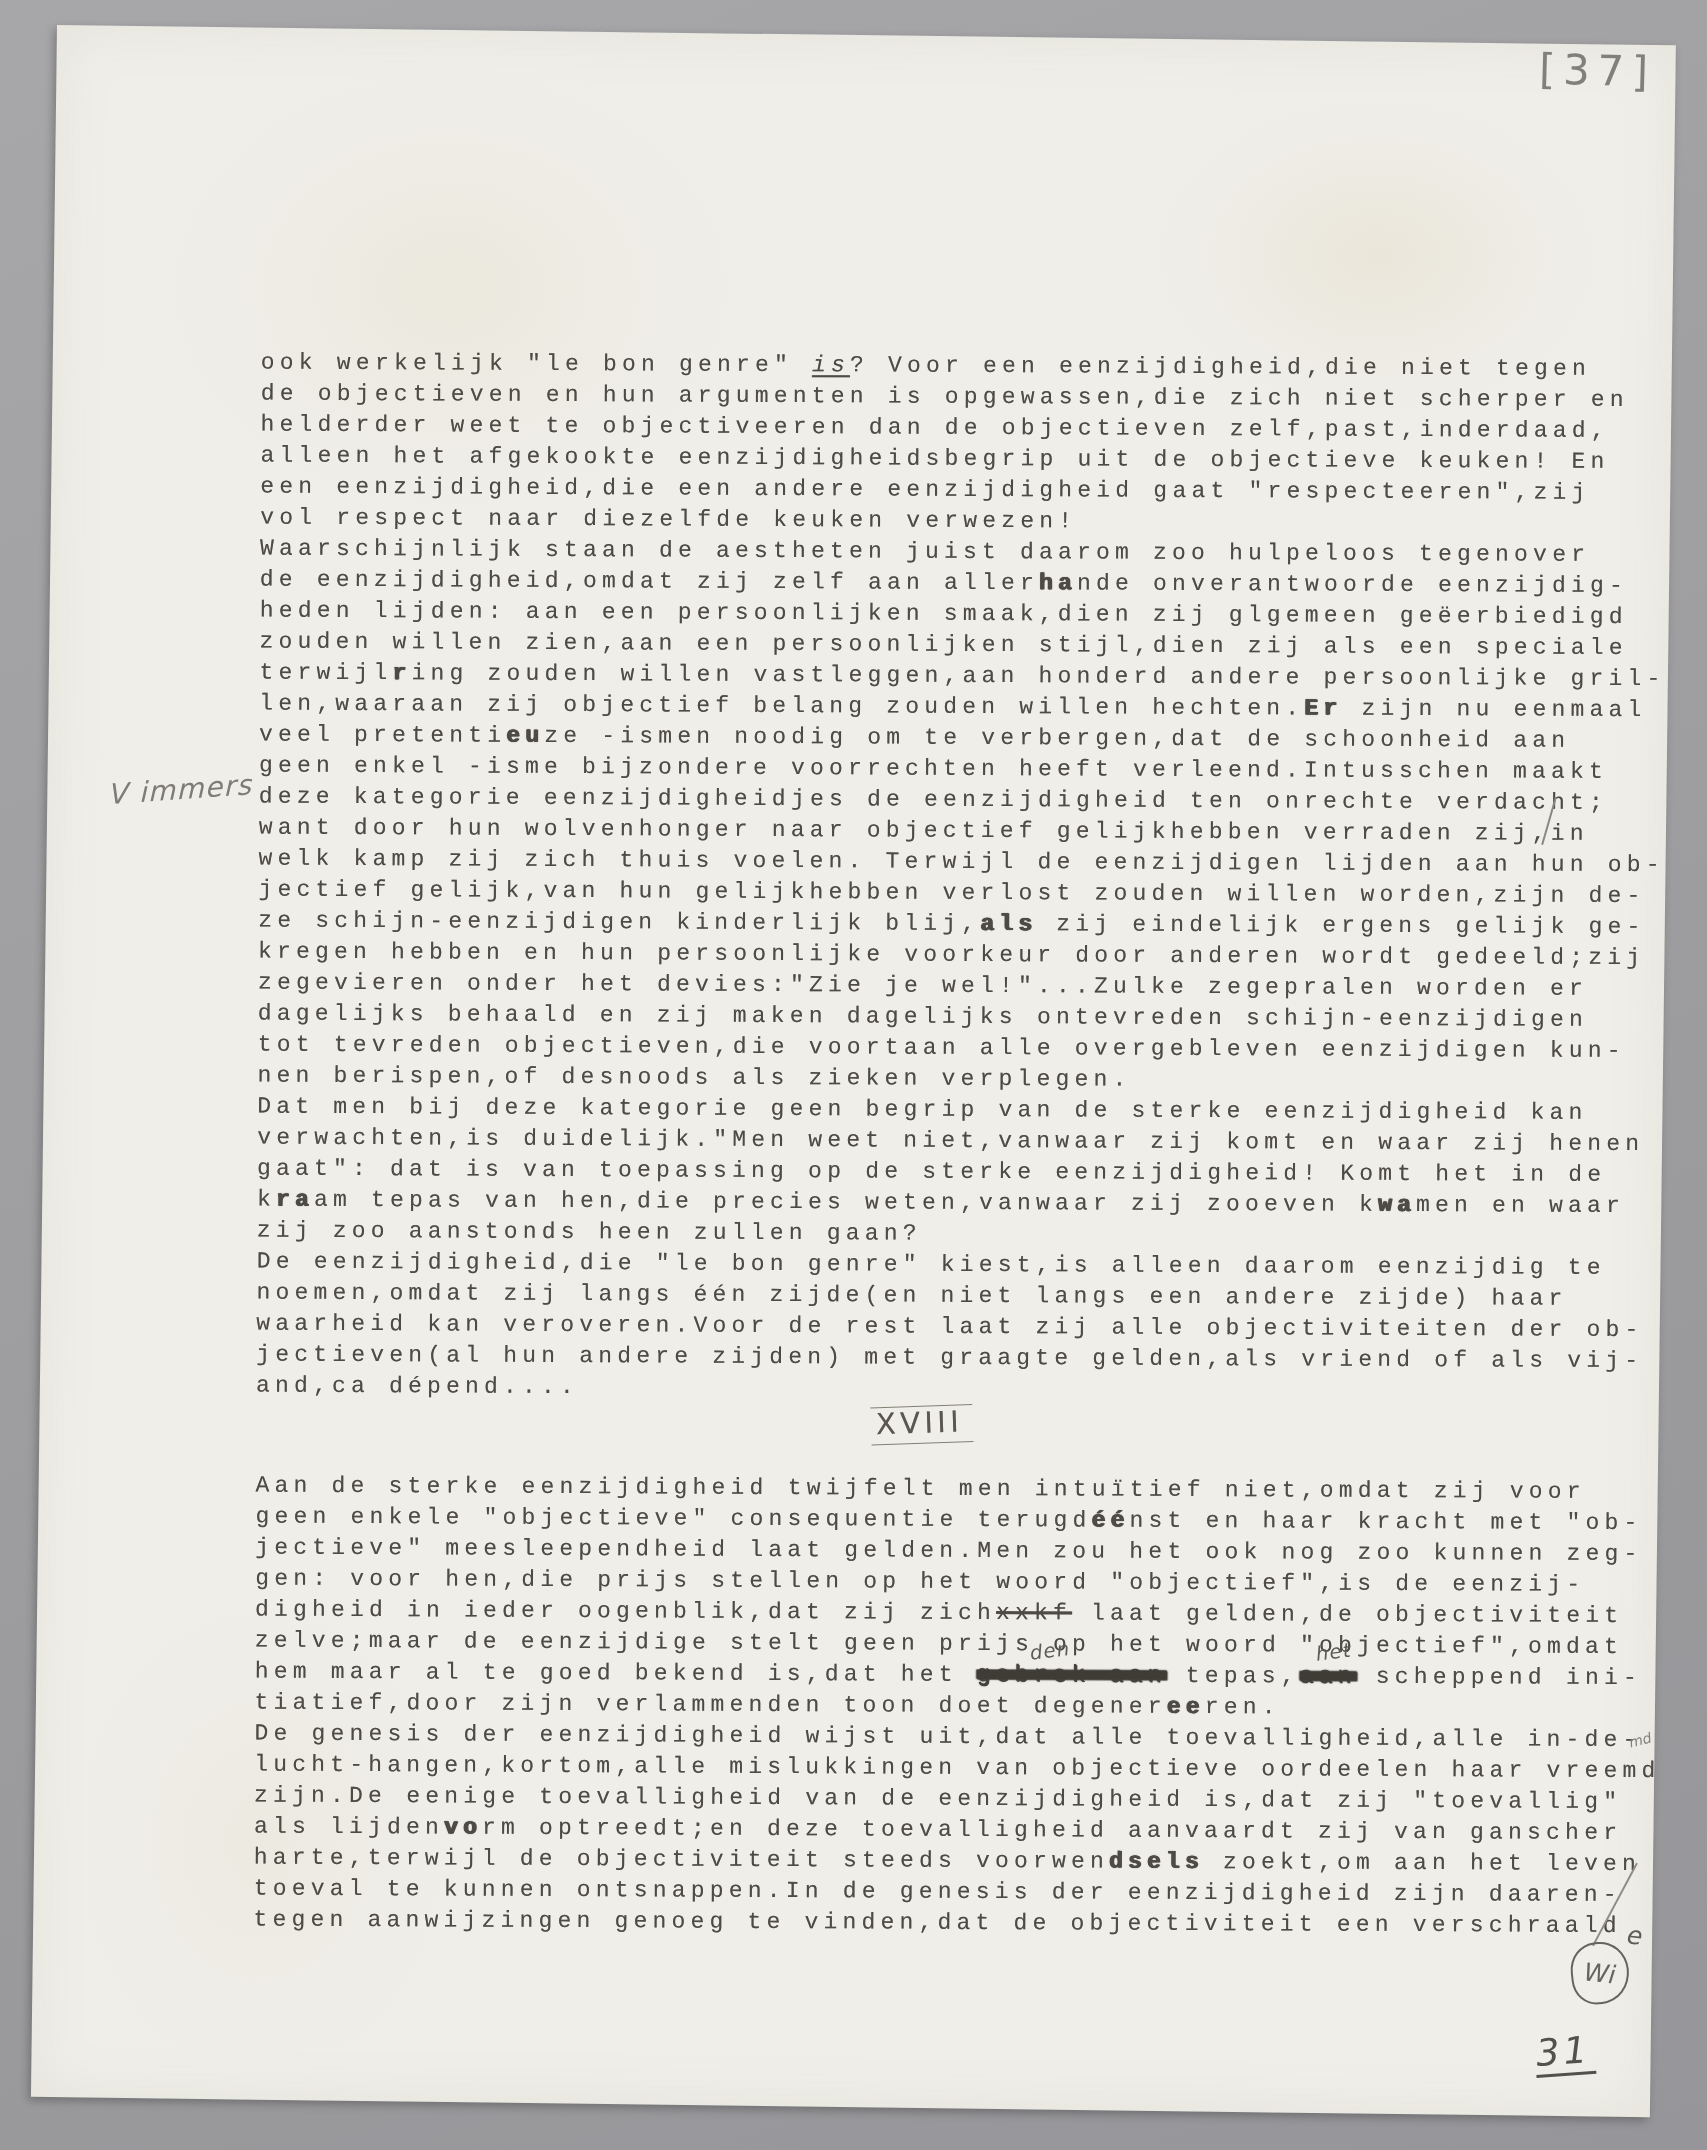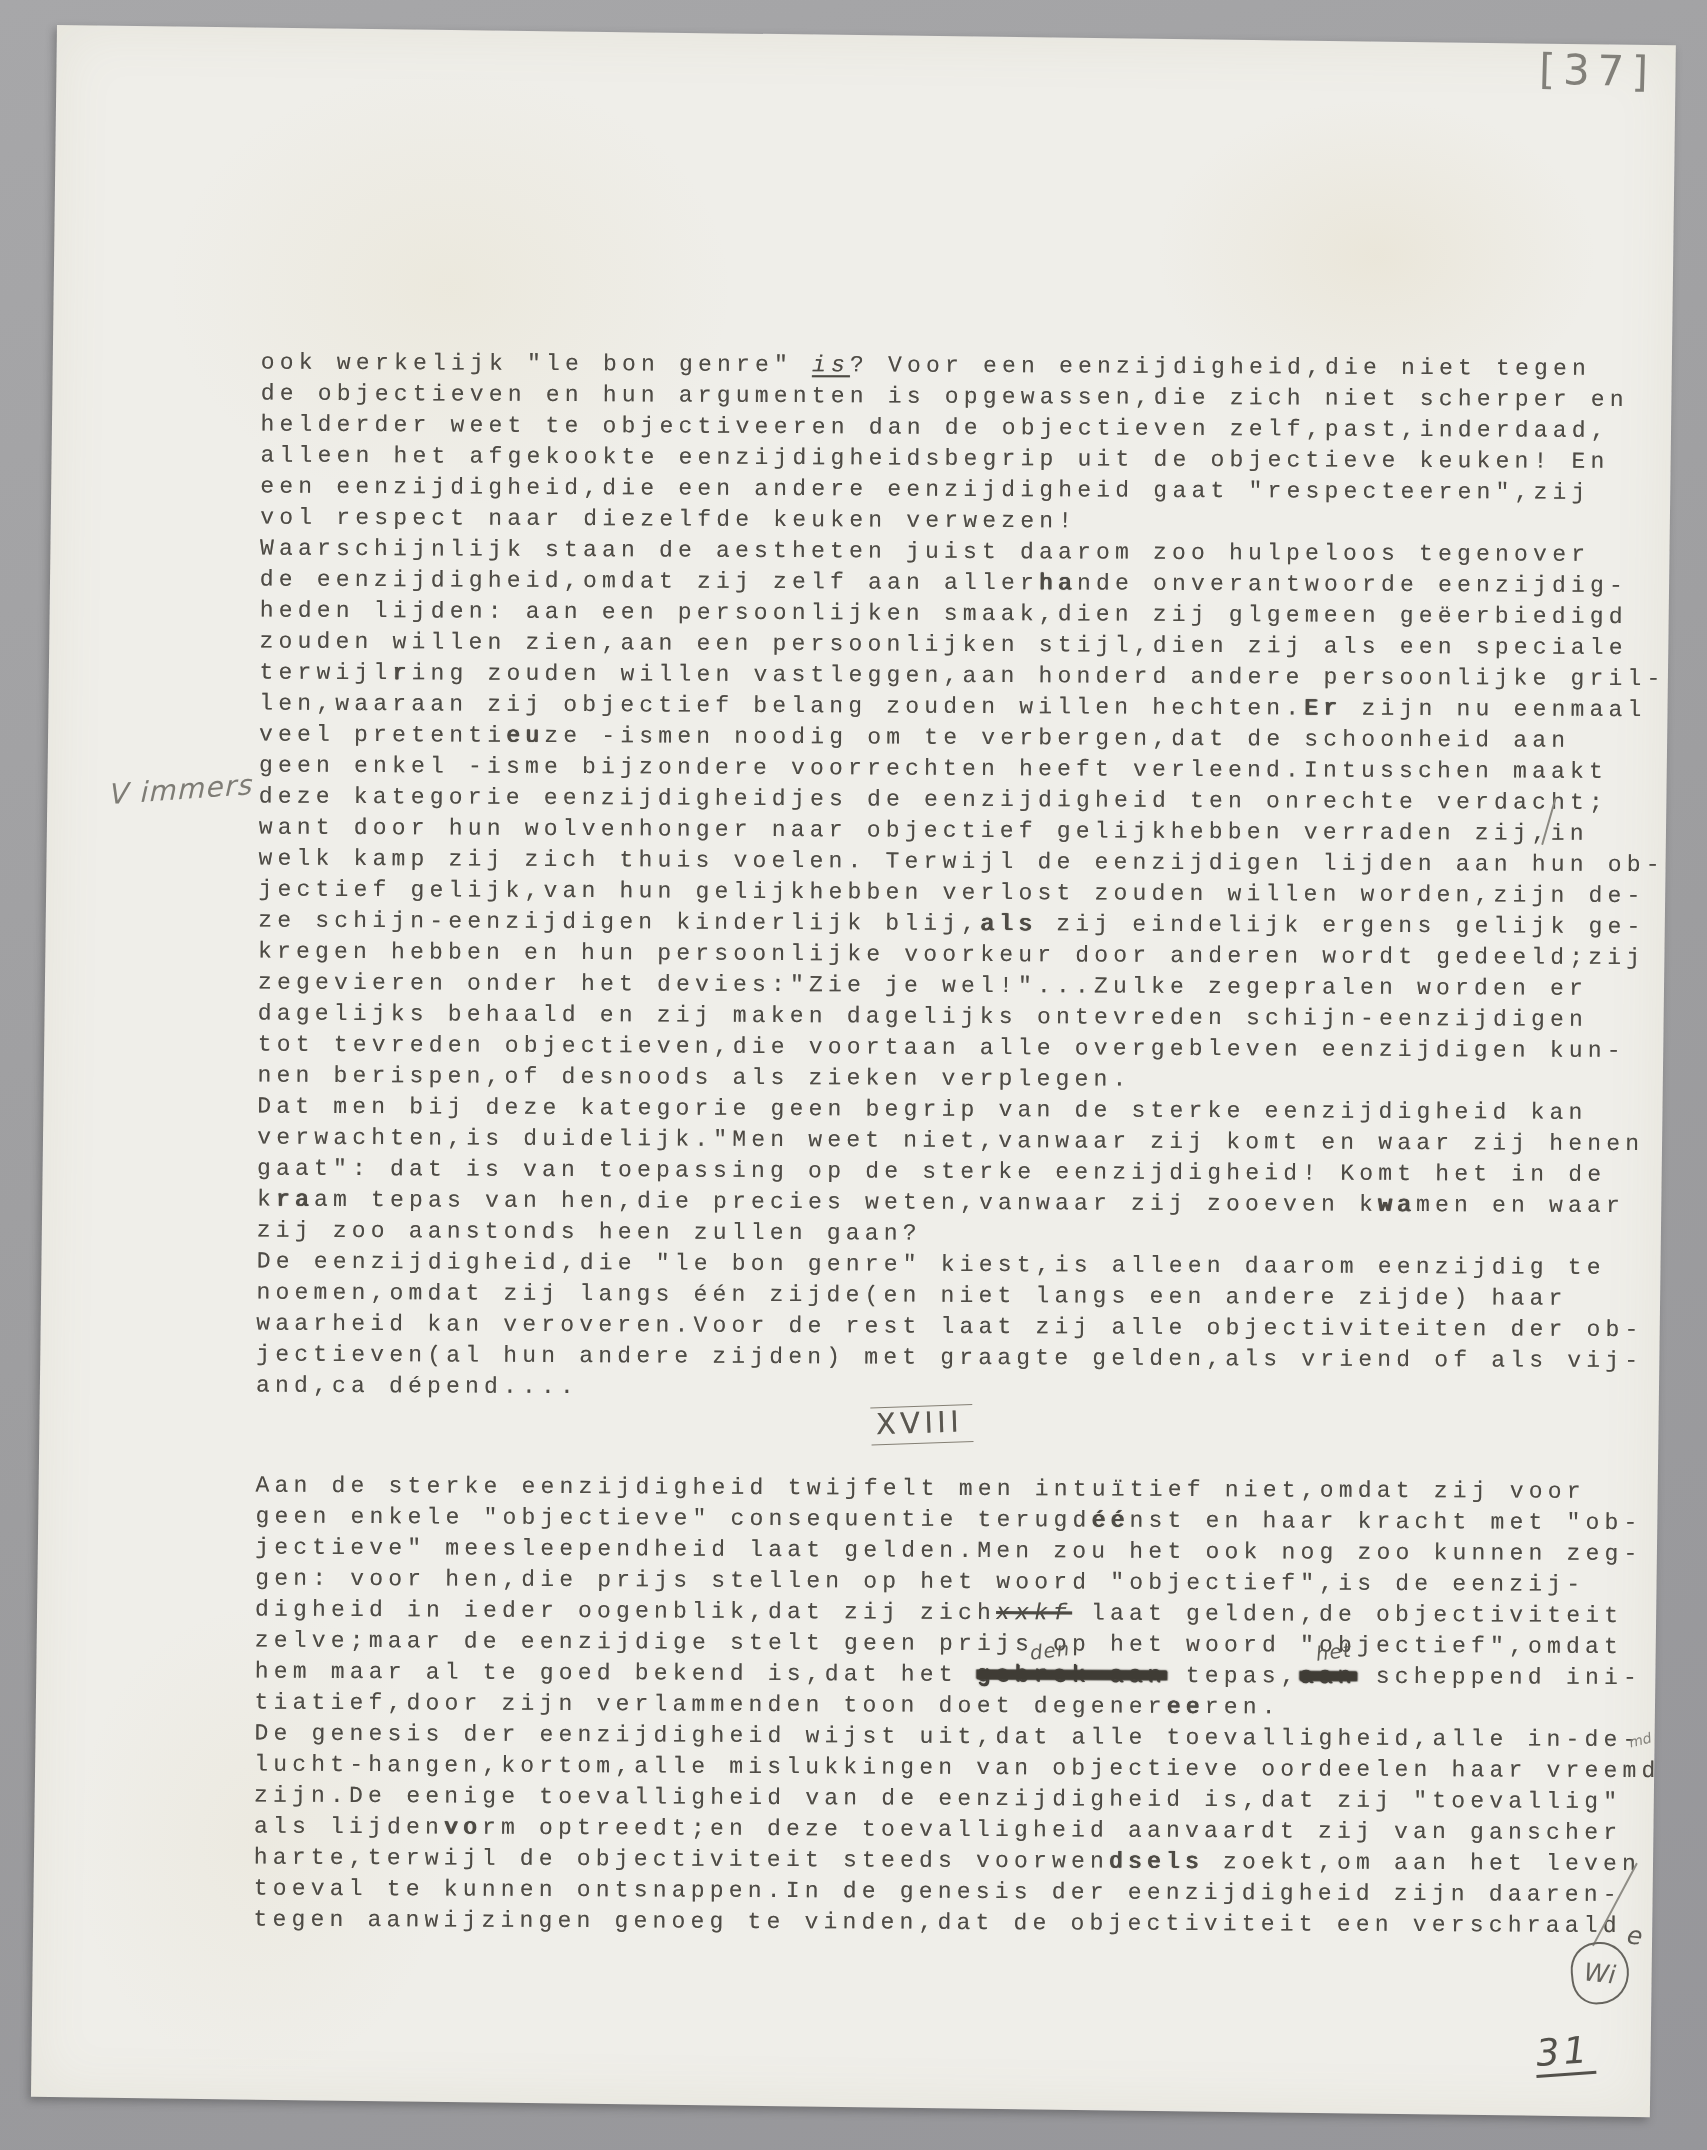--- a/index.html
+++ b/index.html
@@ -21,22 +21,22 @@
   .stain.s3{left:38px;top:1574px;width:378px;height:479px;background:radial-gradient(closest-side,rgba(200,180,120,0.08),rgba(200,180,120,0));}
   .text-layer{
     position:absolute;left:208px;top:320px;width:1442px;
     transform:rotate(-0.45deg);transform-origin:top left;
     color:#4e4b45;font-size:23px;letter-spacing:5.2px;
     text-shadow:0 0 0.6px rgba(78,75,69,0.45);
   }
   .para{margin:0;}
   .tline{height:31px;line-height:31px;white-space:pre;}
   .u{text-decoration:underline;text-decoration-thickness:1.9px;text-underline-offset:4.4px;font-style:italic;}
-  .over{font-weight:normal;text-shadow:0.9px 0 0 currentColor,-0.5px 0 0 currentColor,0 0 1.3px rgba(60,57,50,0.6);}
-  .x{text-decoration:line-through;text-decoration-thickness:3.1px;font-style:italic;}
+  .over{font-weight:bold;text-shadow:0.9px 0 0 currentColor,-0.5px 0 0 currentColor,0 0 1.3px rgba(60,57,50,0.6);}
+  .x{text-decoration:line-through;text-decoration-thickness:3.1px;}
   .xx{
     text-decoration:line-through;text-decoration-thickness:9.4px;text-decoration-color:rgba(62,59,52,0.85);
     text-shadow:0.6px 0.6px 0 #45423c,-0.6px -0.6px 0 #45423c,0 0 1.9px #45423c;color:#45423c;
   }
   .has-ins{position:relative;}
   .hand-ins{
     position:absolute;top:-21px;left:28%;
     font-family:"DejaVu Sans",sans-serif;font-style:italic;font-weight:normal;
     font-size:19.5px;letter-spacing:1.3px;color:#5d5b54;
     transform:rotate(-7deg);text-shadow:none;line-height:1;

